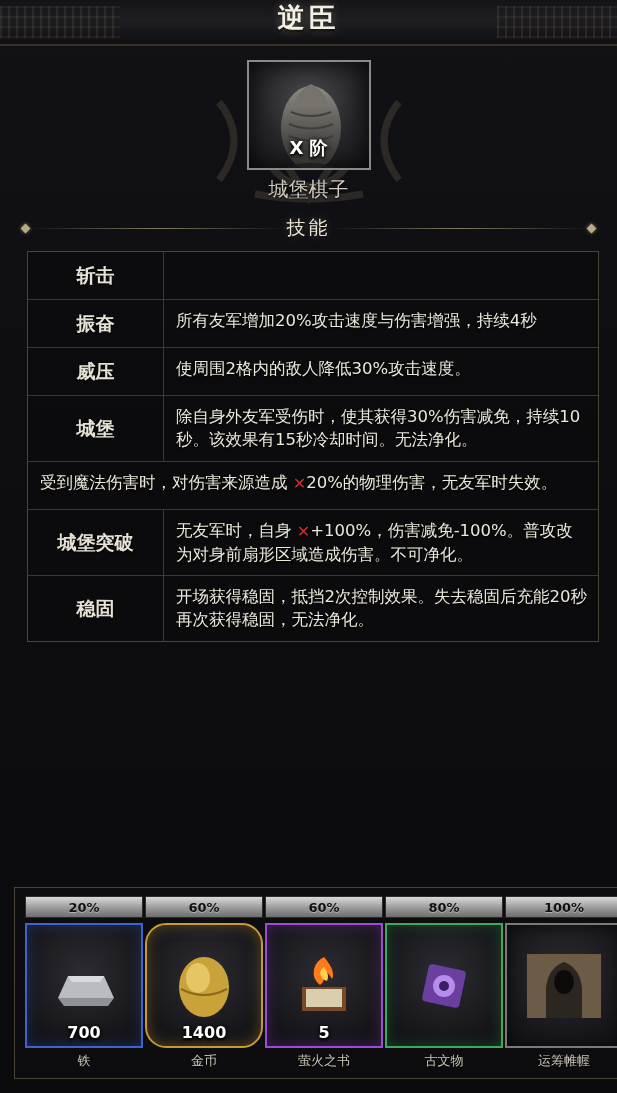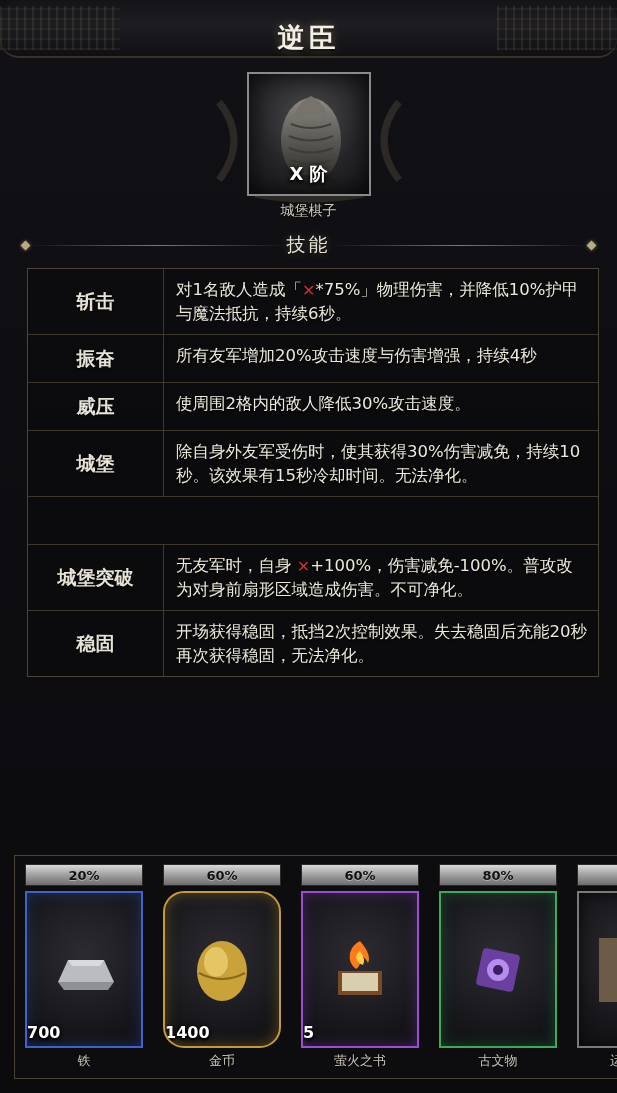--- a/index.html
+++ b/index.html
@@ -13,24 +13,24 @@
     position: relative;
     width: 617px; height: 1093px;
     background: linear-gradient(180deg,#121216 0%, #0e0e12 40%, #0b0b0e 100%);
     color: #d8d5cc;
     overflow: hidden;
   }
 
   
   .titlebar {
     position: relative;
-    height: 58px;
+    height: 46px;
     background: linear-gradient(180deg,#141418 0%, #1d1d22 45%, #101014 100%);
     border-bottom: 2px solid #3a3226;
-    display: flex; align-items: flex-end; justify-content: center; border-radius: 19px;
+    display: flex; align-items: flex-start; justify-content: center;
   }
   .titlebar::before, .titlebar::after {
     content: "";
     position: absolute; top: 6px; bottom: 6px; width: 120px;
     background-image:
       repeating-linear-gradient(90deg, rgba(160,140,90,.18) 0 2px, transparent 2px 8px),
       repeating-linear-gradient(0deg, rgba(160,140,90,.12) 0 2px, transparent 2px 10px);
     opacity: .8;
   }
   .titlebar::before { left: 0; }
@@ -58,40 +58,40 @@
   
   .portrait-wrap {
     position: relative;
     margin-top: 14px;
     display: flex;
     flex-direction: column;
     align-items: center;
   }
   .portrait {
     position: relative;
-    width: 124px; height: 124px;
+    width: 124px; height: 110px;
     border: 2px solid #8a8a8a;
     background: radial-gradient(circle at 50% 35%, #4a4a4c 0%, #26262a 55%, #151518 100%);
     box-shadow: inset 0 0 24px rgba(0,0,0,.8);
     overflow: hidden;
   }
   .portrait svg { position:absolute; left:0; top:0; }
   .rank-badge {
     position: absolute;
     left: 0; right: 0; bottom: 8px;
     text-align: center;
     font-size: 18px;
     font-weight: bold;
     color: #fff;
     text-shadow: 0 0 6px #000, 0 2px 3px #000;
     z-index: 3;
   }
   .unit-name {
     margin-top: 6px;
-    font-size: 14px;
+    font-size: 20px;
     color: #cfcabd;
     text-shadow: 0 1px 2px #000;
   }
 
   
   .section {
     margin: 12px 22px 0 22px;
     display: flex;
     align-items: center;
     gap: 0;
@@ -154,27 +154,27 @@
     color: #cf2f2f;
     font-weight: bold;
     font-size: 16px;
     transform: translateY(1px);
   }
 
   
   .items {
     position: absolute;
     left: 14px; right: 0; bottom: 14px;
-    height: 224px;
+    height: 192px;
     border: 1px solid #4a4336;
     border-right: none;
     background: rgba(14,14,17,.85);
     display: flex;
     padding: 8px 18px 8px 10px;
-    gap: 20px;
+    gap: 2px;
     overflow: hidden;
   }
   .item {
     width: 118px;
     flex: 0 0 118px;
     display: flex;
     flex-direction: column;
   }
   .item .pct {
     height: 22px;
@@ -198,21 +198,21 @@
     overflow: hidden;
   }
   .item .box.blue   { border-color: #3f63c8; box-shadow: inset 0 0 14px rgba(40,70,160,.5); }
   .item .box.gold   { border-color: #c49a3a; box-shadow: inset 0 0 14px rgba(160,120,30,.5); border-radius: 21px; }
   .item .box.purple { border-color: #9b4fd0; box-shadow: inset 0 0 14px rgba(120,40,170,.5); }
   .item .box.green  { border-color: #3fa85a; box-shadow: inset 0 0 14px rgba(30,130,60,.45); }
   .item .box.grey   { border-color: #7a7a7a; box-shadow: inset 0 0 14px rgba(0,0,0,.6); }
   .item .count {
     position: absolute;
     left: 0; right: 0; bottom: 4px;
-    text-align: left;
+    text-align: center;
     font-size: 16px;
     font-weight: bold;
     color: #fff;
     text-shadow: 0 0 5px #000, 0 2px 3px #000;
   }
   .item .cap {
     margin-top: 4px;
     text-align: center;
     font-size: 13px;
     color: #c9c4b6;
@@ -269,35 +269,35 @@
     <div class="diamond"></div>
     <div class="line"></div>
     <div class="label">技能</div>
     <div class="line"></div>
     <div class="diamond"></div>
   </div>
 
   <div class="skills">
     <div class="skill-row">
       <div class="skill-name">斩击</div>
-      <div class="skill-desc">对1名敌人造成「<span class="atk-ico">✕</span>*75%」物理伤害，并降低10%护甲与魔法抵抗，持续6秒。</div>
     </div>
     <div class="skill-row">
       <div class="skill-name">振奋</div>
       <div class="skill-desc">所有友军增加20%攻击速度与伤害增强，持续4秒</div>
     </div>
     <div class="skill-row">
       <div class="skill-name">威压</div>
       <div class="skill-desc">使周围2格内的敌人降低30%攻击速度。</div>
     </div>
     <div class="skill-row">
       <div class="skill-name">城堡</div>
       <div class="skill-desc">除自身外友军受伤时，使其获得30%伤害减免，持续10秒。该效果有15秒冷却时间。无法净化。</div>
     </div>
     <div class="skill-row">
+      <div class="skill-desc">受到魔法伤害时，对伤害来源造成 <span class="atk-ico">✕</span>20%的物理伤害，无友军时失效。</div>
     </div>
     <div class="skill-row">
       <div class="skill-name">城堡突破</div>
       <div class="skill-desc">无友军时，自身 <span class="atk-ico">✕</span>+100%，伤害减免-100%。普攻改为对身前扇形区域造成伤害。不可净化。</div>
     </div>
     <div class="skill-row">
       <div class="skill-name">稳固</div>
       <div class="skill-desc">开场获得稳固，抵挡2次控制效果。失去稳固后充能20秒再次获得稳固，无法净化。</div>
     </div>
   </div>

